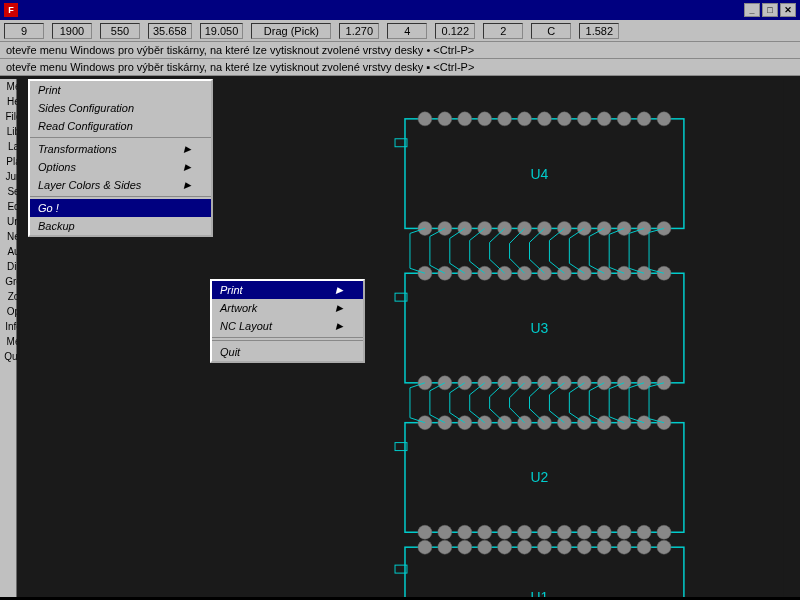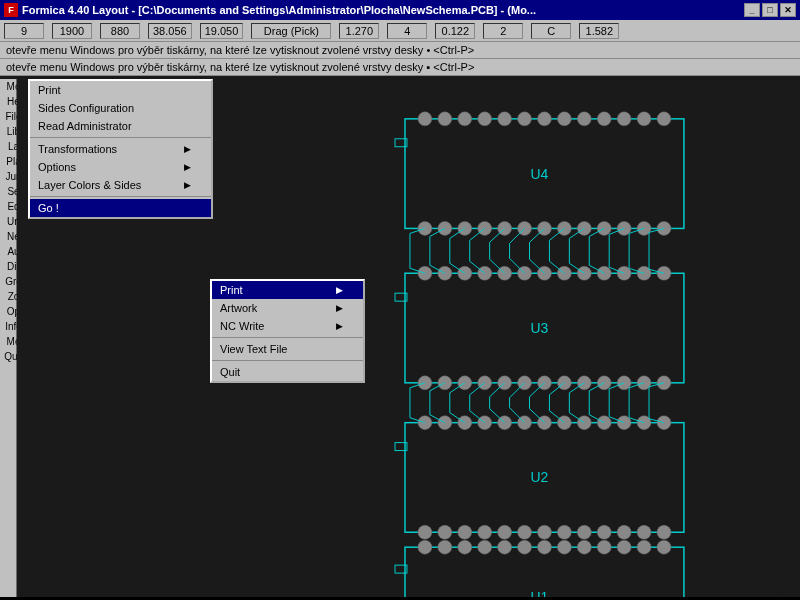--- a/index.html
+++ b/index.html
@@ -39,20 +39,21 @@
 
     
     #file-menu {
       position: absolute; top: 0; left: 10px;
       background: #c0c0c0; border: 2px outset #fff; min-width: 180px;
       pointer-events: all;
     }
     .menu-item {
       padding: 3px 20px 3px 8px; font-size: 11px; cursor: pointer; display: flex; align-items: center; justify-content: space-between;
       white-space: nowrap;
+      font-style: italic;
     }
     .menu-item.highlighted { background: #000080; color: #fff; }
     .menu-separator { height: 1px; background: #888; margin: 2px 0; }
     .menu-item .arrow { font-size: 9px; }
 
     
     #print-submenu {
       position: absolute; top: 195px; left: 180px;
       background: #c0c0c0; border: 2px outset #fff; min-width: 160px;
       pointer-events: all;
@@ -76,34 +77,33 @@
     .vert-label {
       font-size: 10px; padding: 2px 2px; cursor: pointer; text-align: center;
     }
   </style>
 </head>
 <body>
 
 <div id="title-bar">
   <div id="title-bar-left">
     <div id="title-icon">F</div>
-    <span>Formica 4.40 Layout - [C:\Documents and Settings\Administrator\Plocha\NewSchema.PCB] - (Mo...</span>
   </div>
   <div id="title-controls">
     <div class="title-btn">_</div>
     <div class="title-btn">□</div>
     <div class="title-btn">✕</div>
   </div>
 </div>
 
 <div id="toolbar">
   <div class="toolbar-cell">9</div>
   <div class="toolbar-cell">1900</div>
-  <div class="toolbar-cell">880</div>
-  <div class="toolbar-cell">38.056</div>
+  <div class="toolbar-cell">550</div>
+  <div class="toolbar-cell">35.658</div>
   <div class="toolbar-cell">19.050</div>
   <div class="toolbar-cell" style="min-width:80px;">Drag (Pick)</div>
   <div class="toolbar-cell">1.270</div>
   <div class="toolbar-cell">4</div>
   <div class="toolbar-cell">0.122</div>
   <div class="toolbar-cell">2</div>
   <div class="toolbar-cell">C</div>
   <div class="toolbar-cell">1.582</div>
 </div>
 
@@ -307,58 +307,58 @@
     </svg>
 
     <div id="file-menu" style="position:absolute;top:20px;left:28px;background:#c0c0c0;border:2px outset #fff;min-width:185px;z-index:200;">
       <div class="menu-item">
         <span>Print</span>
       </div>
       <div class="menu-item">
         <span>Sides Configuration</span>
       </div>
       <div class="menu-item">
-        <span>Read Administrator</span>
+        <span>Read Configuration</span>
       </div>
       <div class="menu-separator"></div>
       <div class="menu-item">
         <span>Transformations</span>
         <span class="arrow">▶</span>
       </div>
       <div class="menu-item">
         <span>Options</span>
         <span class="arrow">▶</span>
       </div>
       <div class="menu-item">
         <span>Layer Colors &amp; Sides</span>
         <span class="arrow">▶</span>
       </div>
       <div class="menu-separator"></div>
       <div class="menu-item highlighted" style="background:#000080;color:#fff;">
         <span>Go !</span>
       </div>
+      <div class="menu-item">
+        <span>Backup</span>
+      </div>
     </div>
 
     <div id="print-submenu" style="position:absolute;top:220px;left:210px;background:#c0c0c0;border:2px outset #fff;min-width:155px;z-index:201;">
       <div class="menu-item highlighted" style="background:#000080;color:#fff;">
         <span>Print</span>
         <span class="arrow">▶</span>
       </div>
       <div class="menu-item">
         <span>Artwork</span>
         <span class="arrow">▶</span>
       </div>
       <div class="menu-item">
-        <span>NC Write</span>
+        <span>NC Layout</span>
         <span class="arrow">▶</span>
       </div>
       <div class="menu-separator"></div>
-      <div class="menu-item">
-        <span>View Text File</span>
-      </div>
       <div class="menu-separator"></div>
       <div class="menu-item">
         <span>Quit</span>
       </div>
     </div>
 
   </div>
 </div>
 
 </body></html>

